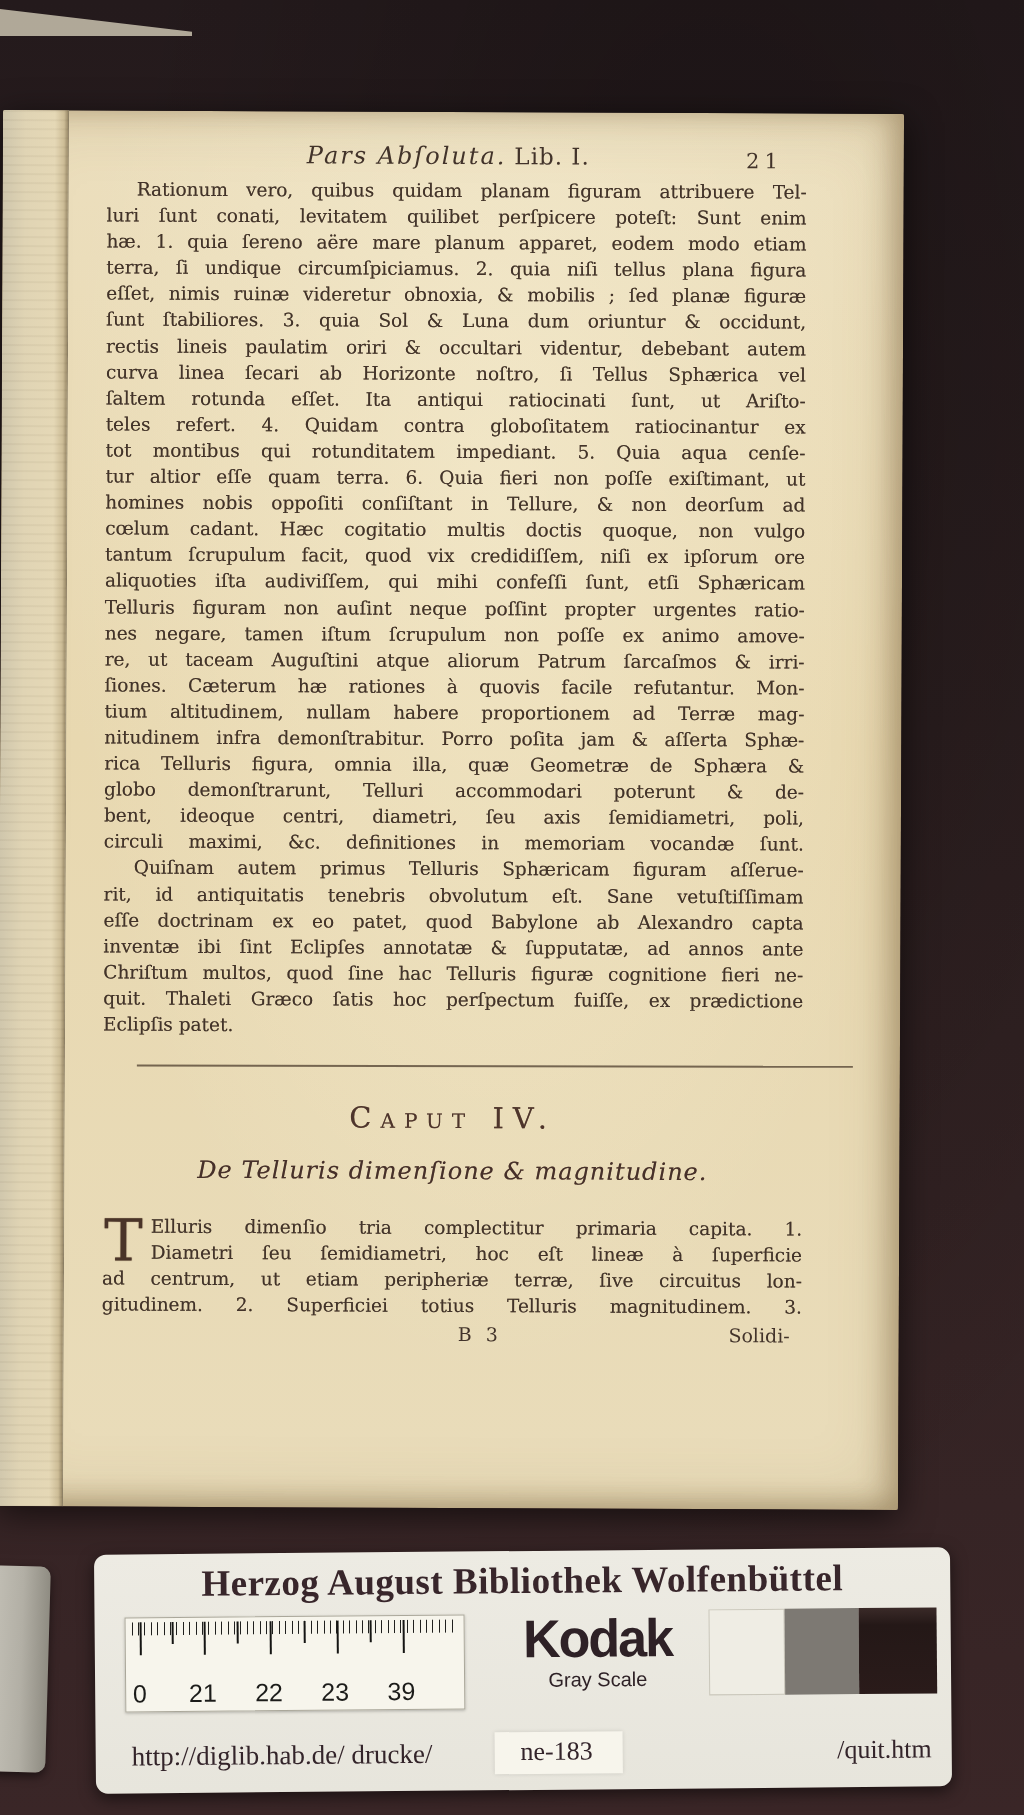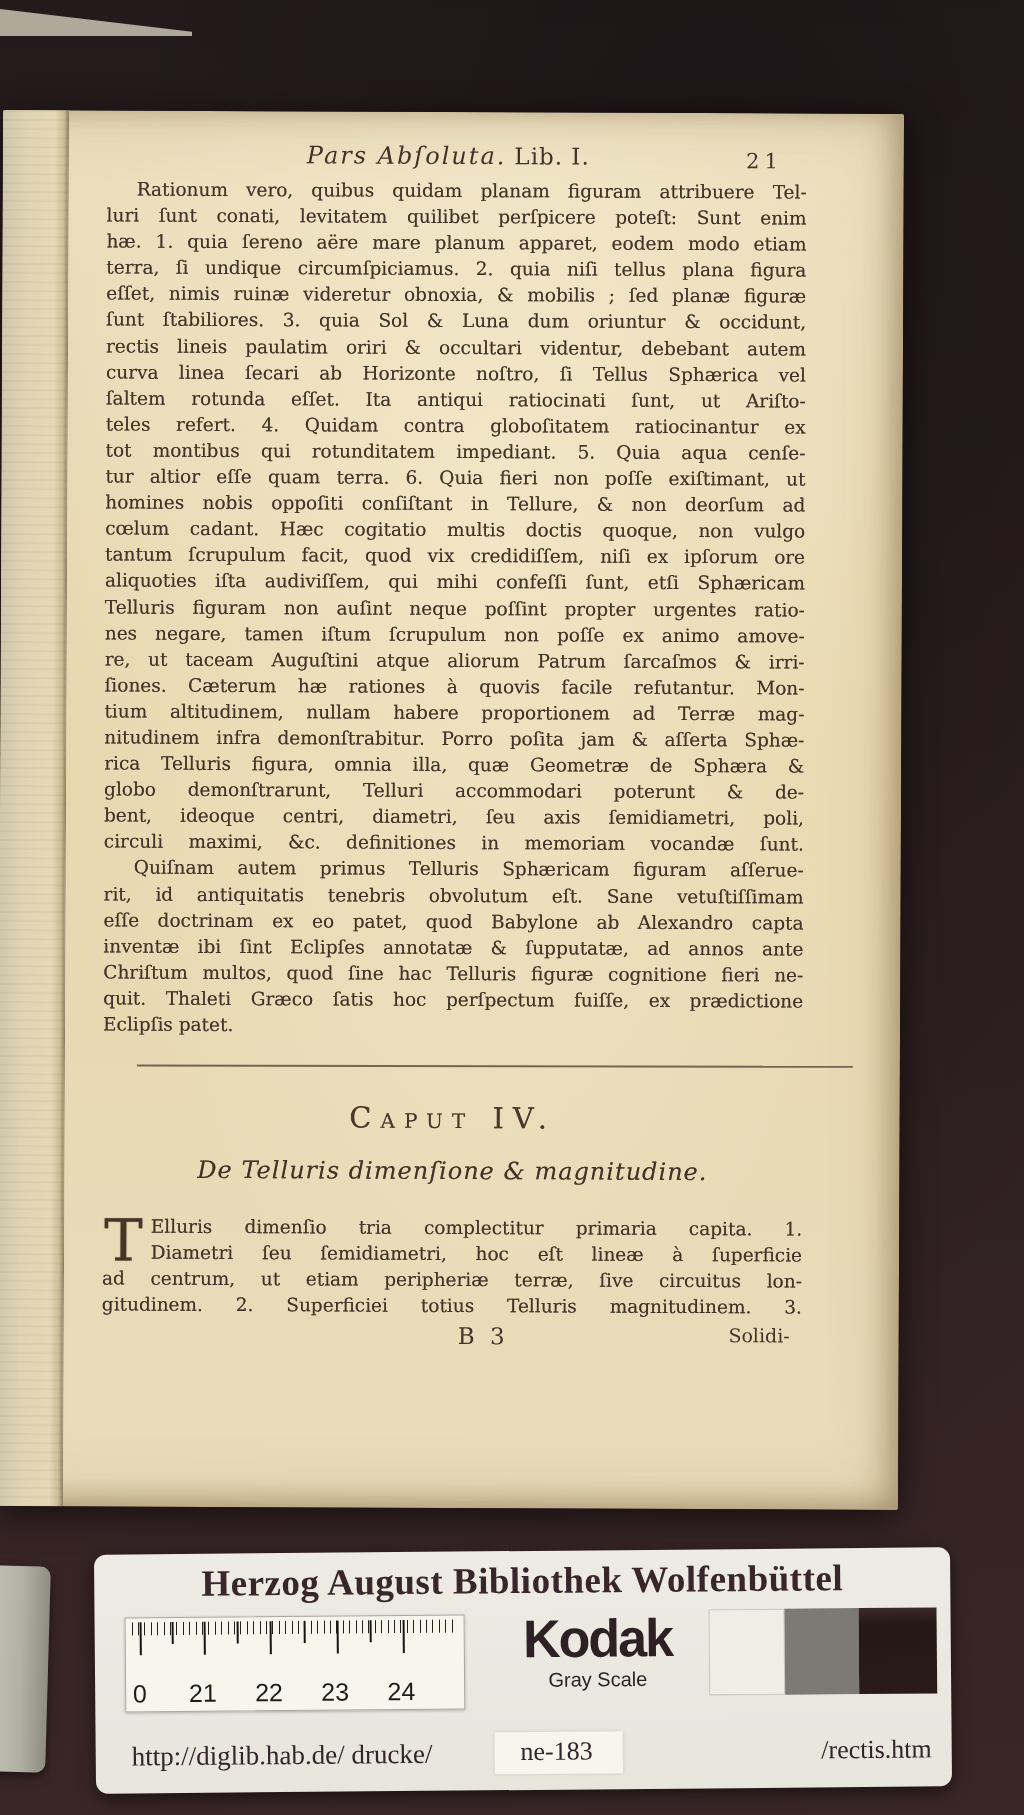--- a/index.html
+++ b/index.html
@@ -75,21 +75,21 @@
     text-shadow:0 0 .6px rgba(70,40,20,.5);
   }
 
   .para3{ margin-top:30px; }
   .dropcap{
     float:left; font-size:58px; line-height:46px;
     padding:4px 8px 0 2px; color:#4a3429;
     text-shadow:0 0 1px rgba(70,40,20,.6);
   }
   .sig-row{ position:relative; height:30px; margin-top:4px; }
-  .signature{ position:absolute; left:356px; font-size:23px; letter-spacing:4px; }
+  .signature{ position:absolute; left:356px; font-size:19px; letter-spacing:4px; }
   .catchword{ position:absolute; right:12px; font-size:19px;text-align:right; }
 
   
   .shelf-tab{
     position:absolute; left:-12px; top:1566px; width:60px; height:206px;
     background:linear-gradient(90deg, #c4c1b7 0%, #b2afa5 55%, #8f8c82 100%);
     border-radius:10px; transform:rotate(1.6deg);
     box-shadow:0 4px 10px rgba(0,0,0,.5);
   }
 
@@ -246,34 +246,34 @@
       <div class="tick long l5"></div>
       <div class="tick mid m1"></div>
       <div class="tick mid m2"></div>
       <div class="tick mid m3"></div>
       <div class="tick mid m4"></div>
       <div class="ruler-numbers">
           <span class="num">0</span>
           <span class="num">21</span>
           <span class="num">22</span>
           <span class="num">23</span>
-          <span class="num">24</span>
+          <span class="num">39</span>
         </div>
     </div>
 
     <div class="kodak">
       <div class="kodak-logo">Kodak</div>
       <div class="kodak-sub">Gray Scale</div>
     </div>
 
     <div class="patches">
       <div class="patch patch-white"></div>
       <div class="patch patch-gray"></div>
       <div class="patch patch-black"></div>
     </div>
   </div>
 
   <div class="banner-bottom">
     <span class="url">http://diglib.hab.de/ drucke/</span>
     <span class="shelfmark">ne-183</span>
-    <span class="startpage">/rectis.htm</span>
+    <span class="startpage">/quit.htm</span>
   </div>
 </div>
 
 </body></html>

